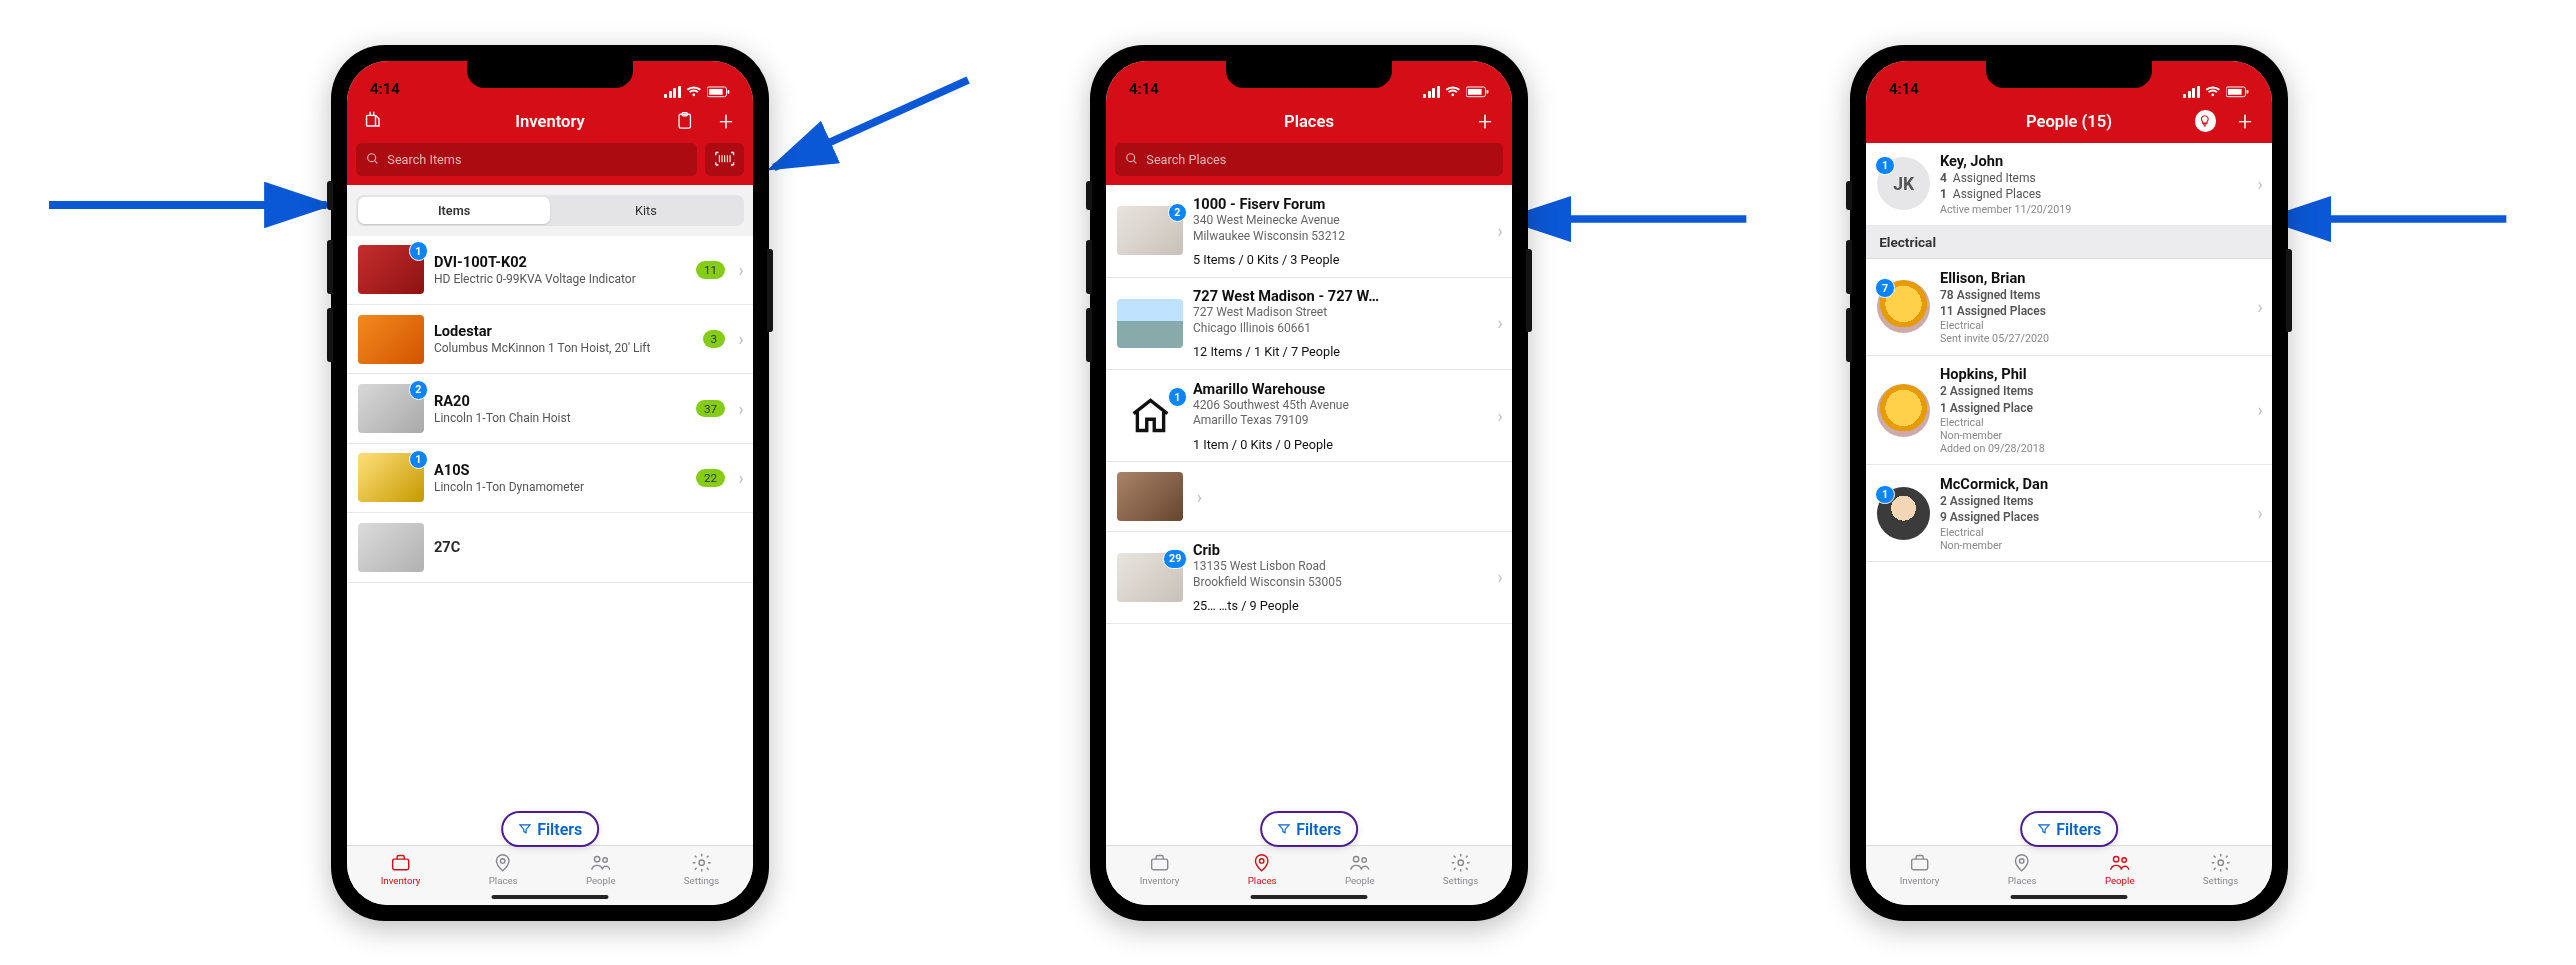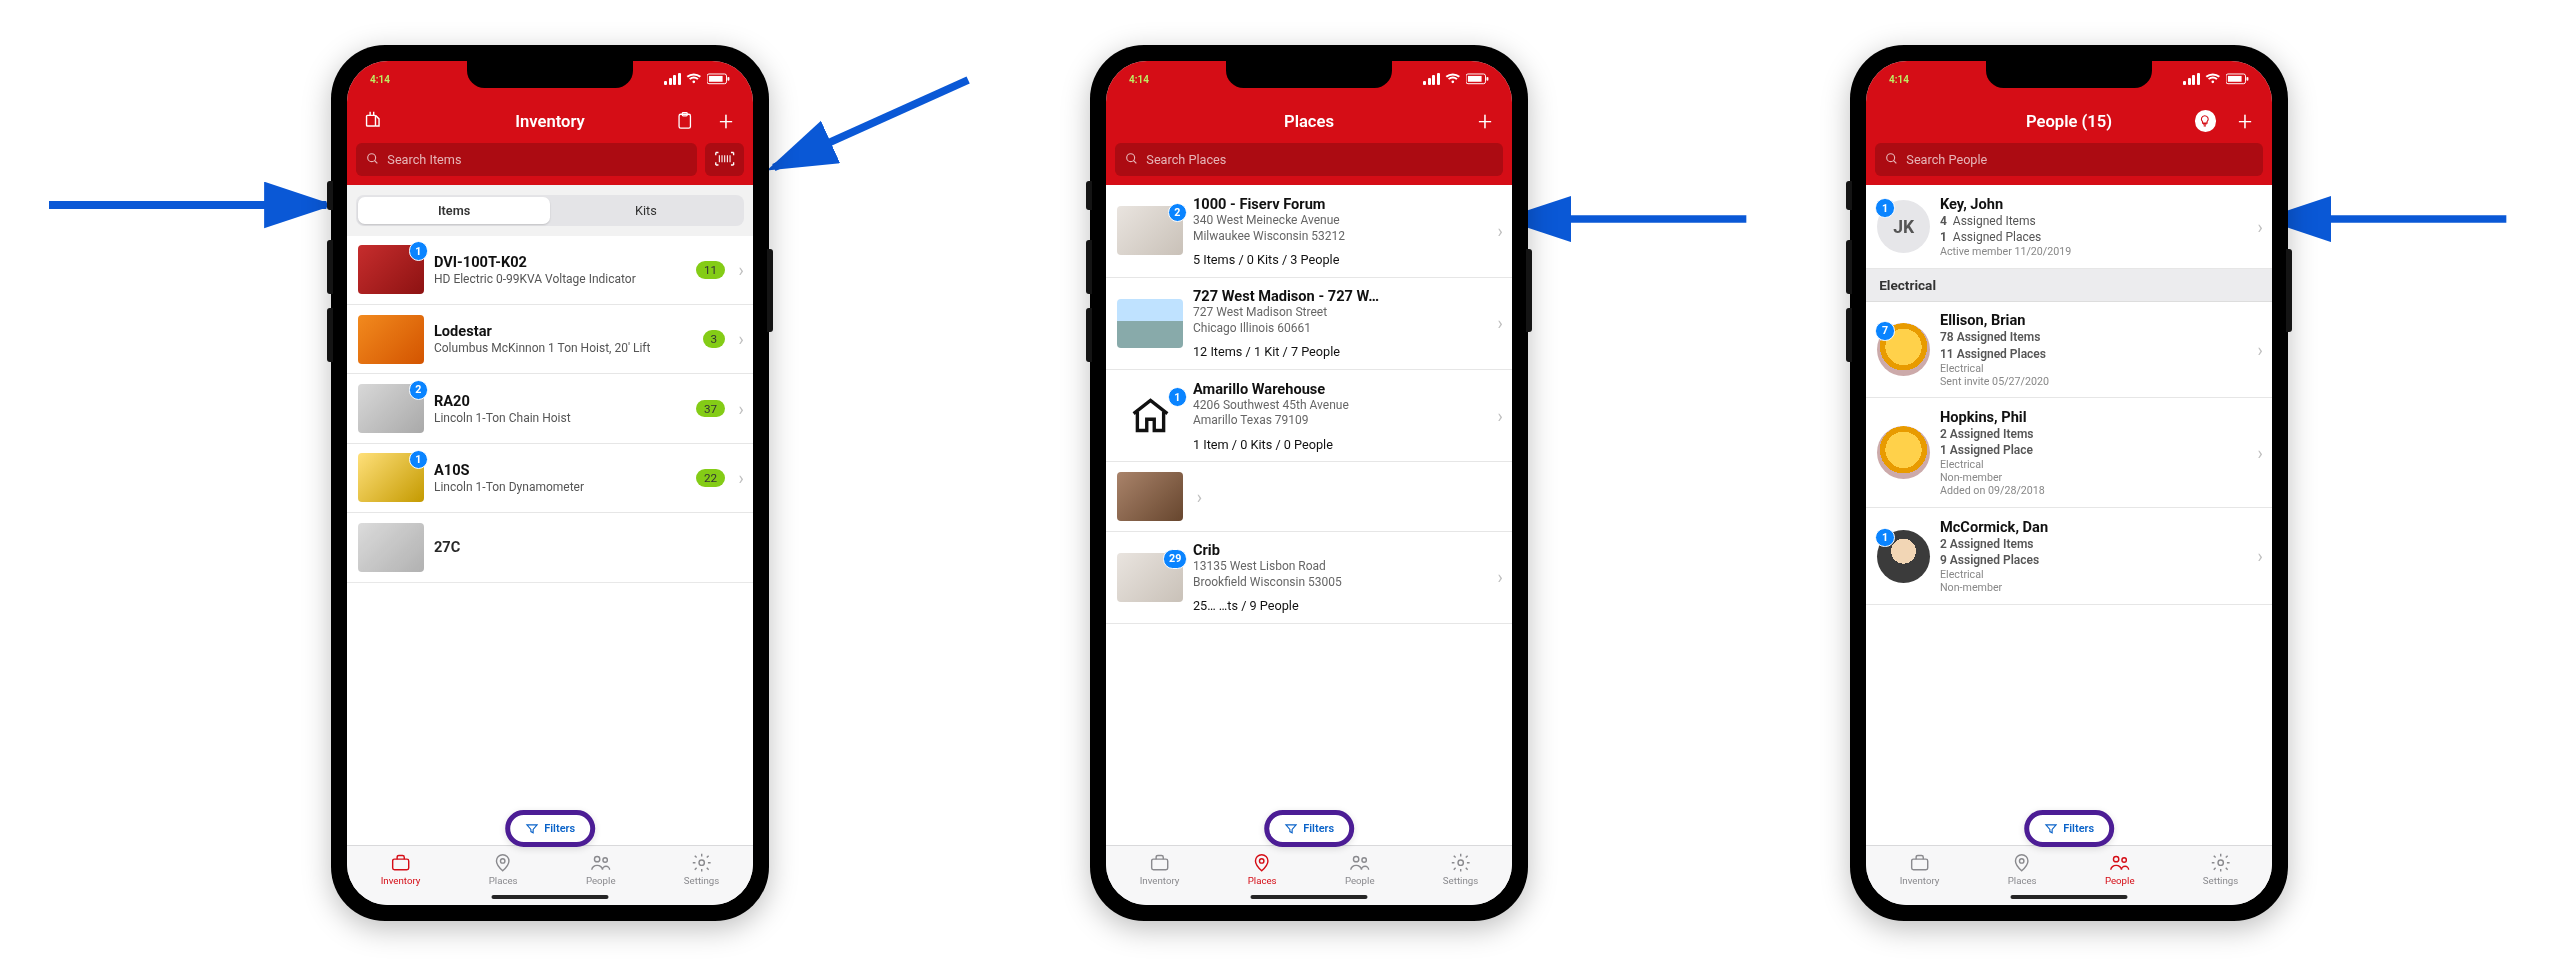--- a/index.html
+++ b/index.html
@@ -36,22 +36,22 @@
   
   .side-left .b { position:absolute; left:-3.9px; width:5.8px; background:#141414; border-radius:2.9px 0 0 2.9px; }
   .side-left .b1 { top:136px; height:29px; }
   .side-left .b2 { top:195px; height:54px; }
   .side-left .b3 { top:263px; height:54px; }
   .side-right .b { position:absolute; right:-3.9px; width:5.8px; background:#141414; border-radius:0 2.9px 2.9px 0; }
   .side-right .b1 { top:204px; height:83px; }
 
   
   .statusbar {
-    height:39px; display:flex; align-items:center; justify-content:space-between;
-    padding:0 23.4px 1.9px; background:#d50d16; color:#bef264; font-weight:600; font-size:10px;
+    height:39px; display:flex; align-items:flex-end; justify-content:space-between;
+    padding:0 23.4px 1.9px; background:#d50d16; color:#000000; font-weight:600; font-size:15px;
   }
   .status-icons { display:flex; gap:4.9px; align-items:center; }
   .sig, .wf, .bat { display:inline-block; }
   .sig { width:17.5px; height:11.7px; position:relative; }
   .sig span{ position:absolute; bottom:0; width:2.9px; background:#fff; border-radius:1px;}
   .sig span:nth-child(1){left:0; height:3.9px;} .sig span:nth-child(2){left:4.9px; height:6.8px;}
   .sig span:nth-child(3){left:9.7px; height:9.7px;} .sig span:nth-child(4){left:14.6px; height:11.7px;}
   .wf svg, .bat svg { display:block; }
 
   .navbar {
@@ -118,23 +118,23 @@
   .section-head {
     background:#ececee; padding:7.8px 13.6px; font-size:13.6px; font-weight:700; color:#333;
     border-bottom:1px solid #ddd;
   }
   .place .body .addr { font-size:12px; color:#666; line-height:1.3;}
   .place .meta { margin-top:7.8px; font-size:12.7px;}
 
   
   .filters-chip {
     position:absolute; left:50%; transform:translateX(-50%);
-    bottom:58px; background:#fff; border:5px solid #4c1d95; border-radius:19.5px;
+    bottom:58px; background:#fff; border:2px solid #4c1d95; border-radius:19.5px;
     padding:6.8px 14.6px; display:flex; align-items:center; gap:5.8px;
-    font-size:11px; font-weight:600; color:#0a63c9; box-shadow:0 1.9px 7.8px rgba(0,0,0,.12);justify-content:space-between;
+    font-size:16px; font-weight:600; color:#0a63c9; box-shadow:0 1.9px 7.8px rgba(0,0,0,.12);justify-content:space-between;
   }
 
   
   .tabbar {
     height:60px; background:#f7f7f8; border-top:1px solid #d9d9db;
     display:flex; justify-content:space-around; align-items:flex-start; padding-top:5.8px;
   }
   .tab { display:flex; flex-direction:column; align-items:center; gap:1.9px; color:#8a8a8e; font-size:9.7px;}
   .tab.active{ color:#d50d16;}
   .tab svg { width:23.4px; height:21.4px; }
@@ -567,29 +567,20 @@
       <span>People (15)</span>
       <div class="nav-right">
         <span class="icon-btn" style="background:#fff;color:#d50d16;border-radius:50%;width:21.4px;height:21.4px;">
           <svg width="13.6" height="13.6" viewBox="0 0 24 24" fill="none" stroke="currentColor" stroke-width="2">
               <path d="M9 18h6M10 21h4M12 3a6 6 0 00-4 10.5V16h8v-2.5A6 6 0 0012 3z"></path>
             </svg>
         </span>
         <span class="icon-btn" style="font-size:25px;font-weight:300;">+</span>
       </div>
     </div>
-    <div class="searchbar">
-      <div class="search-input">
-        <svg width="13.6" height="13.6" viewBox="0 0 24 24" fill="none" stroke="#e6b5b7" stroke-width="2">
-            <circle cx="10" cy="10" r="7"></circle>
-            <line x1="20" y1="20" x2="15" y2="15"></line>
-          </svg>
-        <span>Search People</span>
-      </div>
-    </div>
 
     <div class="list">
       <div class="row">
         <div class="avatar" style="background:#e6e6e9;">
           <span class="badge">1</span>
           <span>JK</span>
         </div>
         <div class="body">
           <div class="title">Key, John</div>
           <div class="sub"><b>4</b>&nbsp;&nbsp;<span>Assigned Items</span></div>

